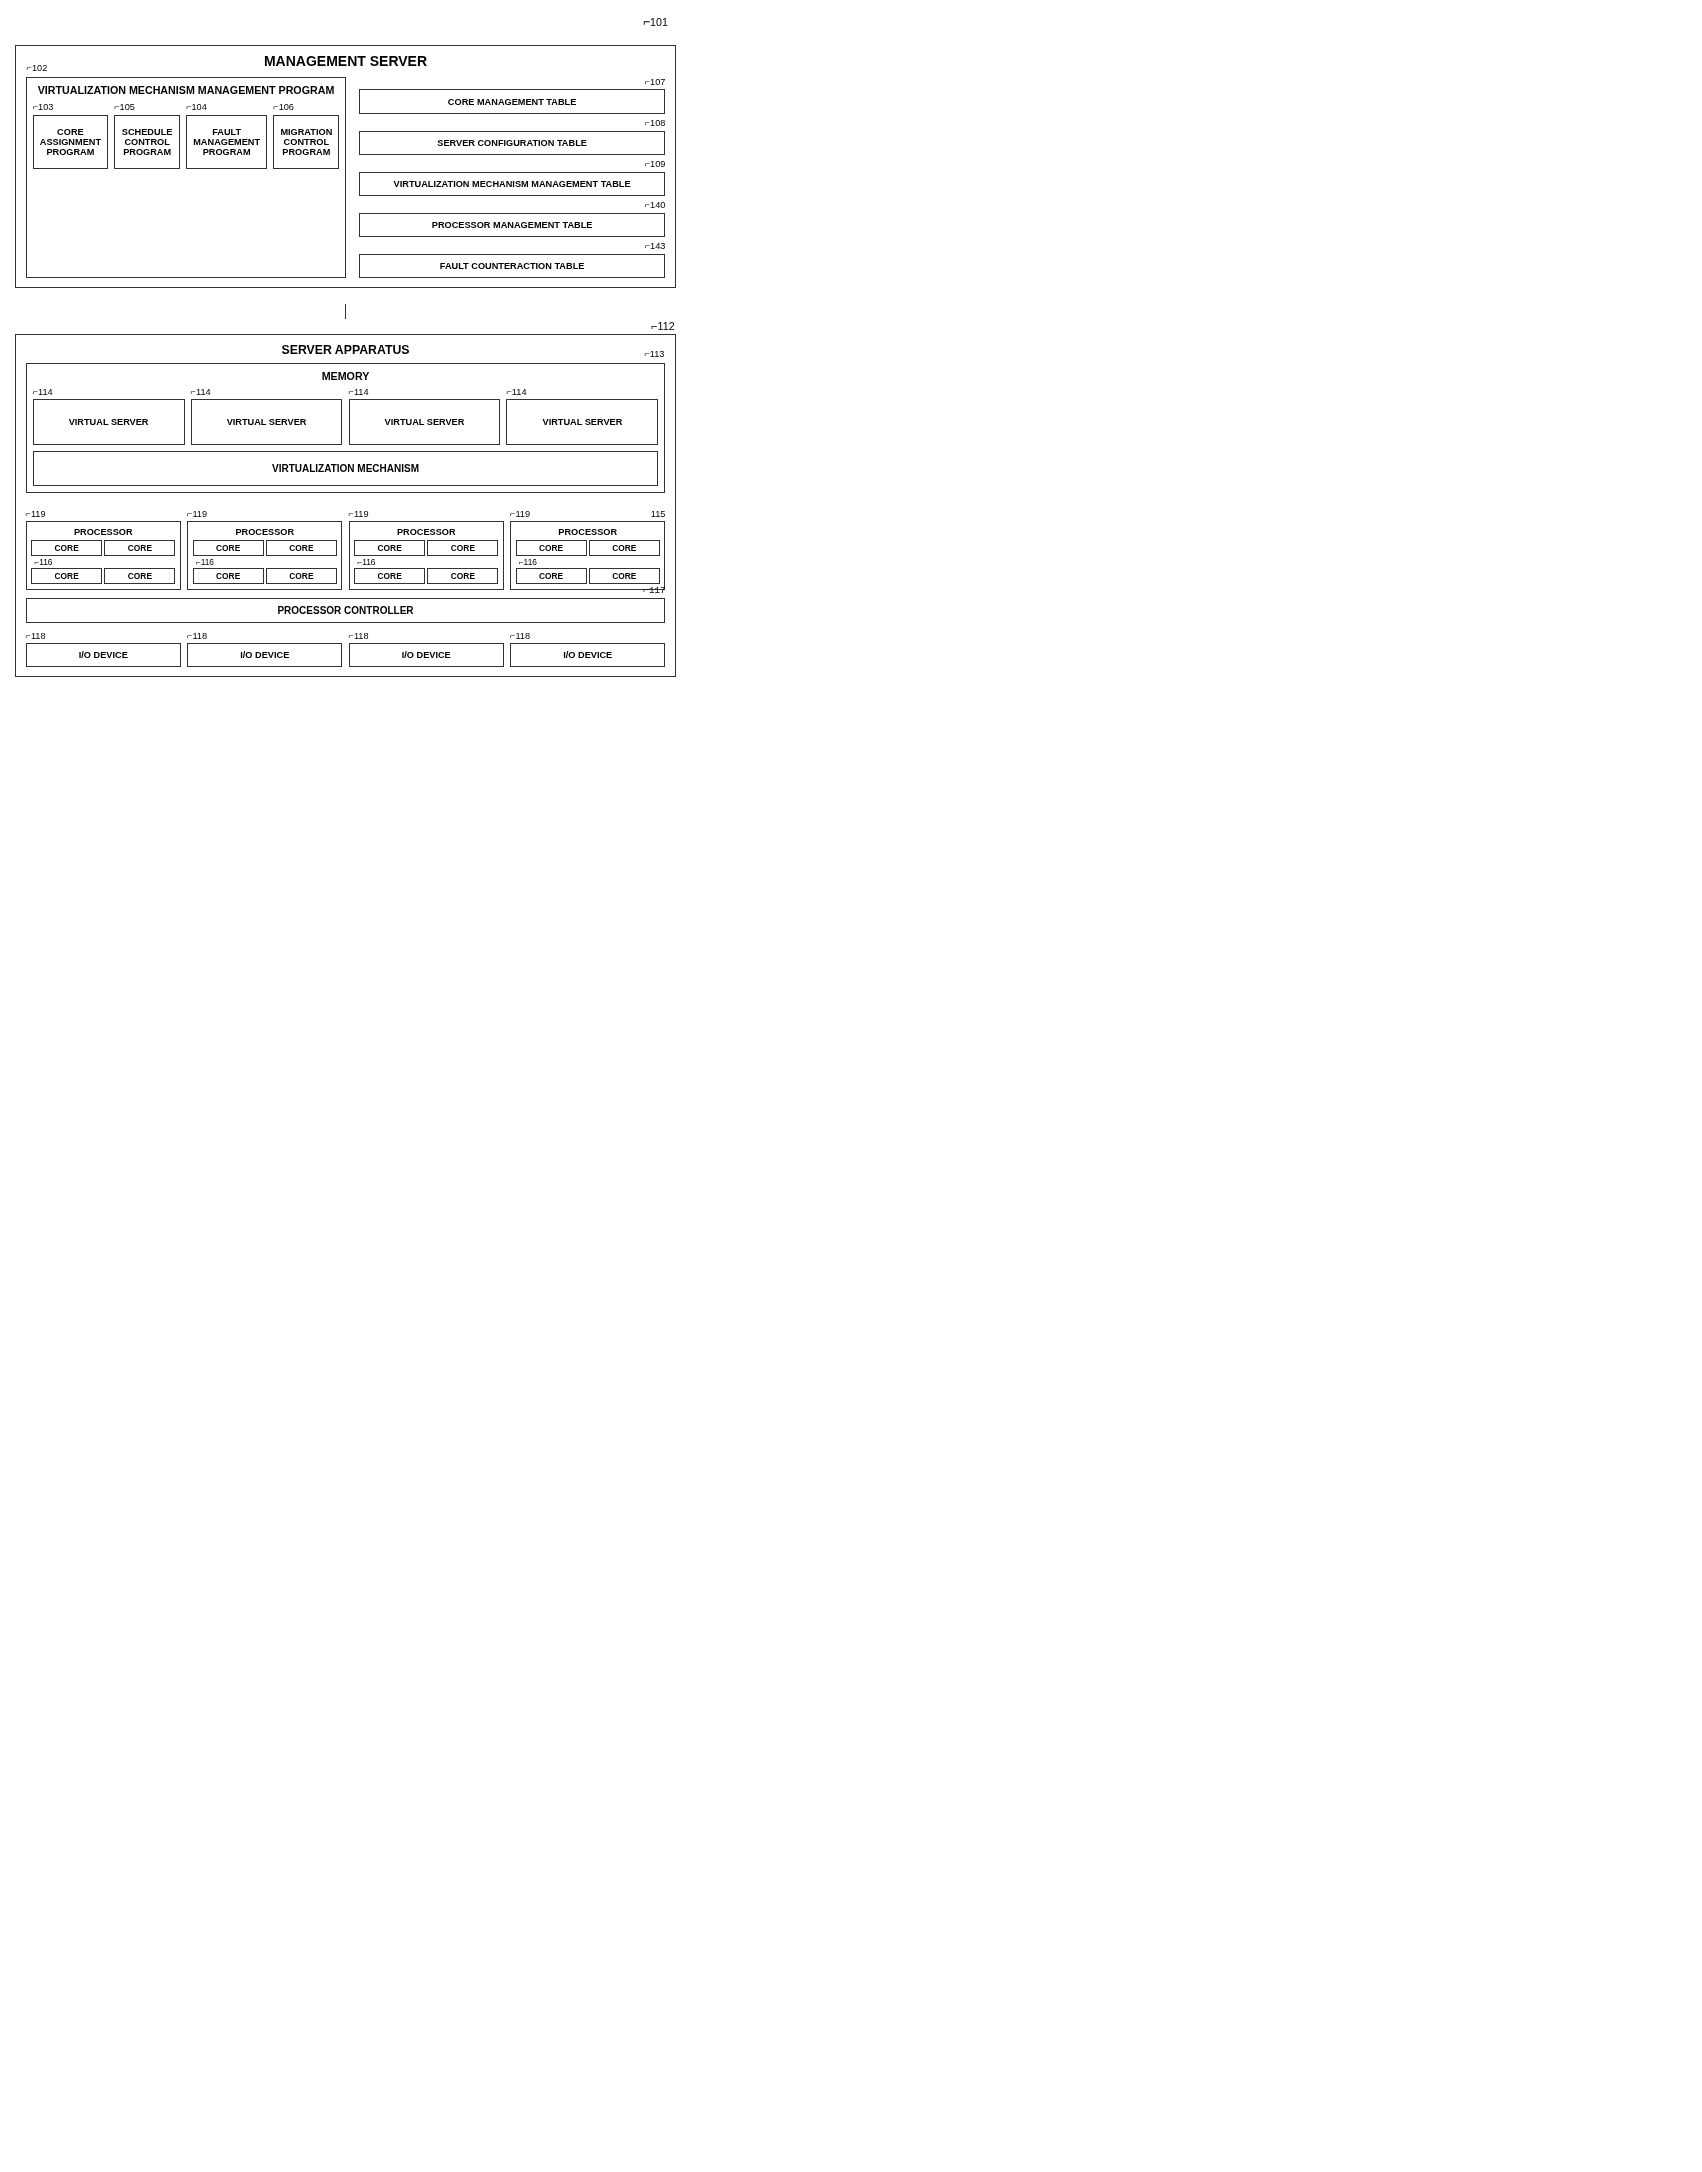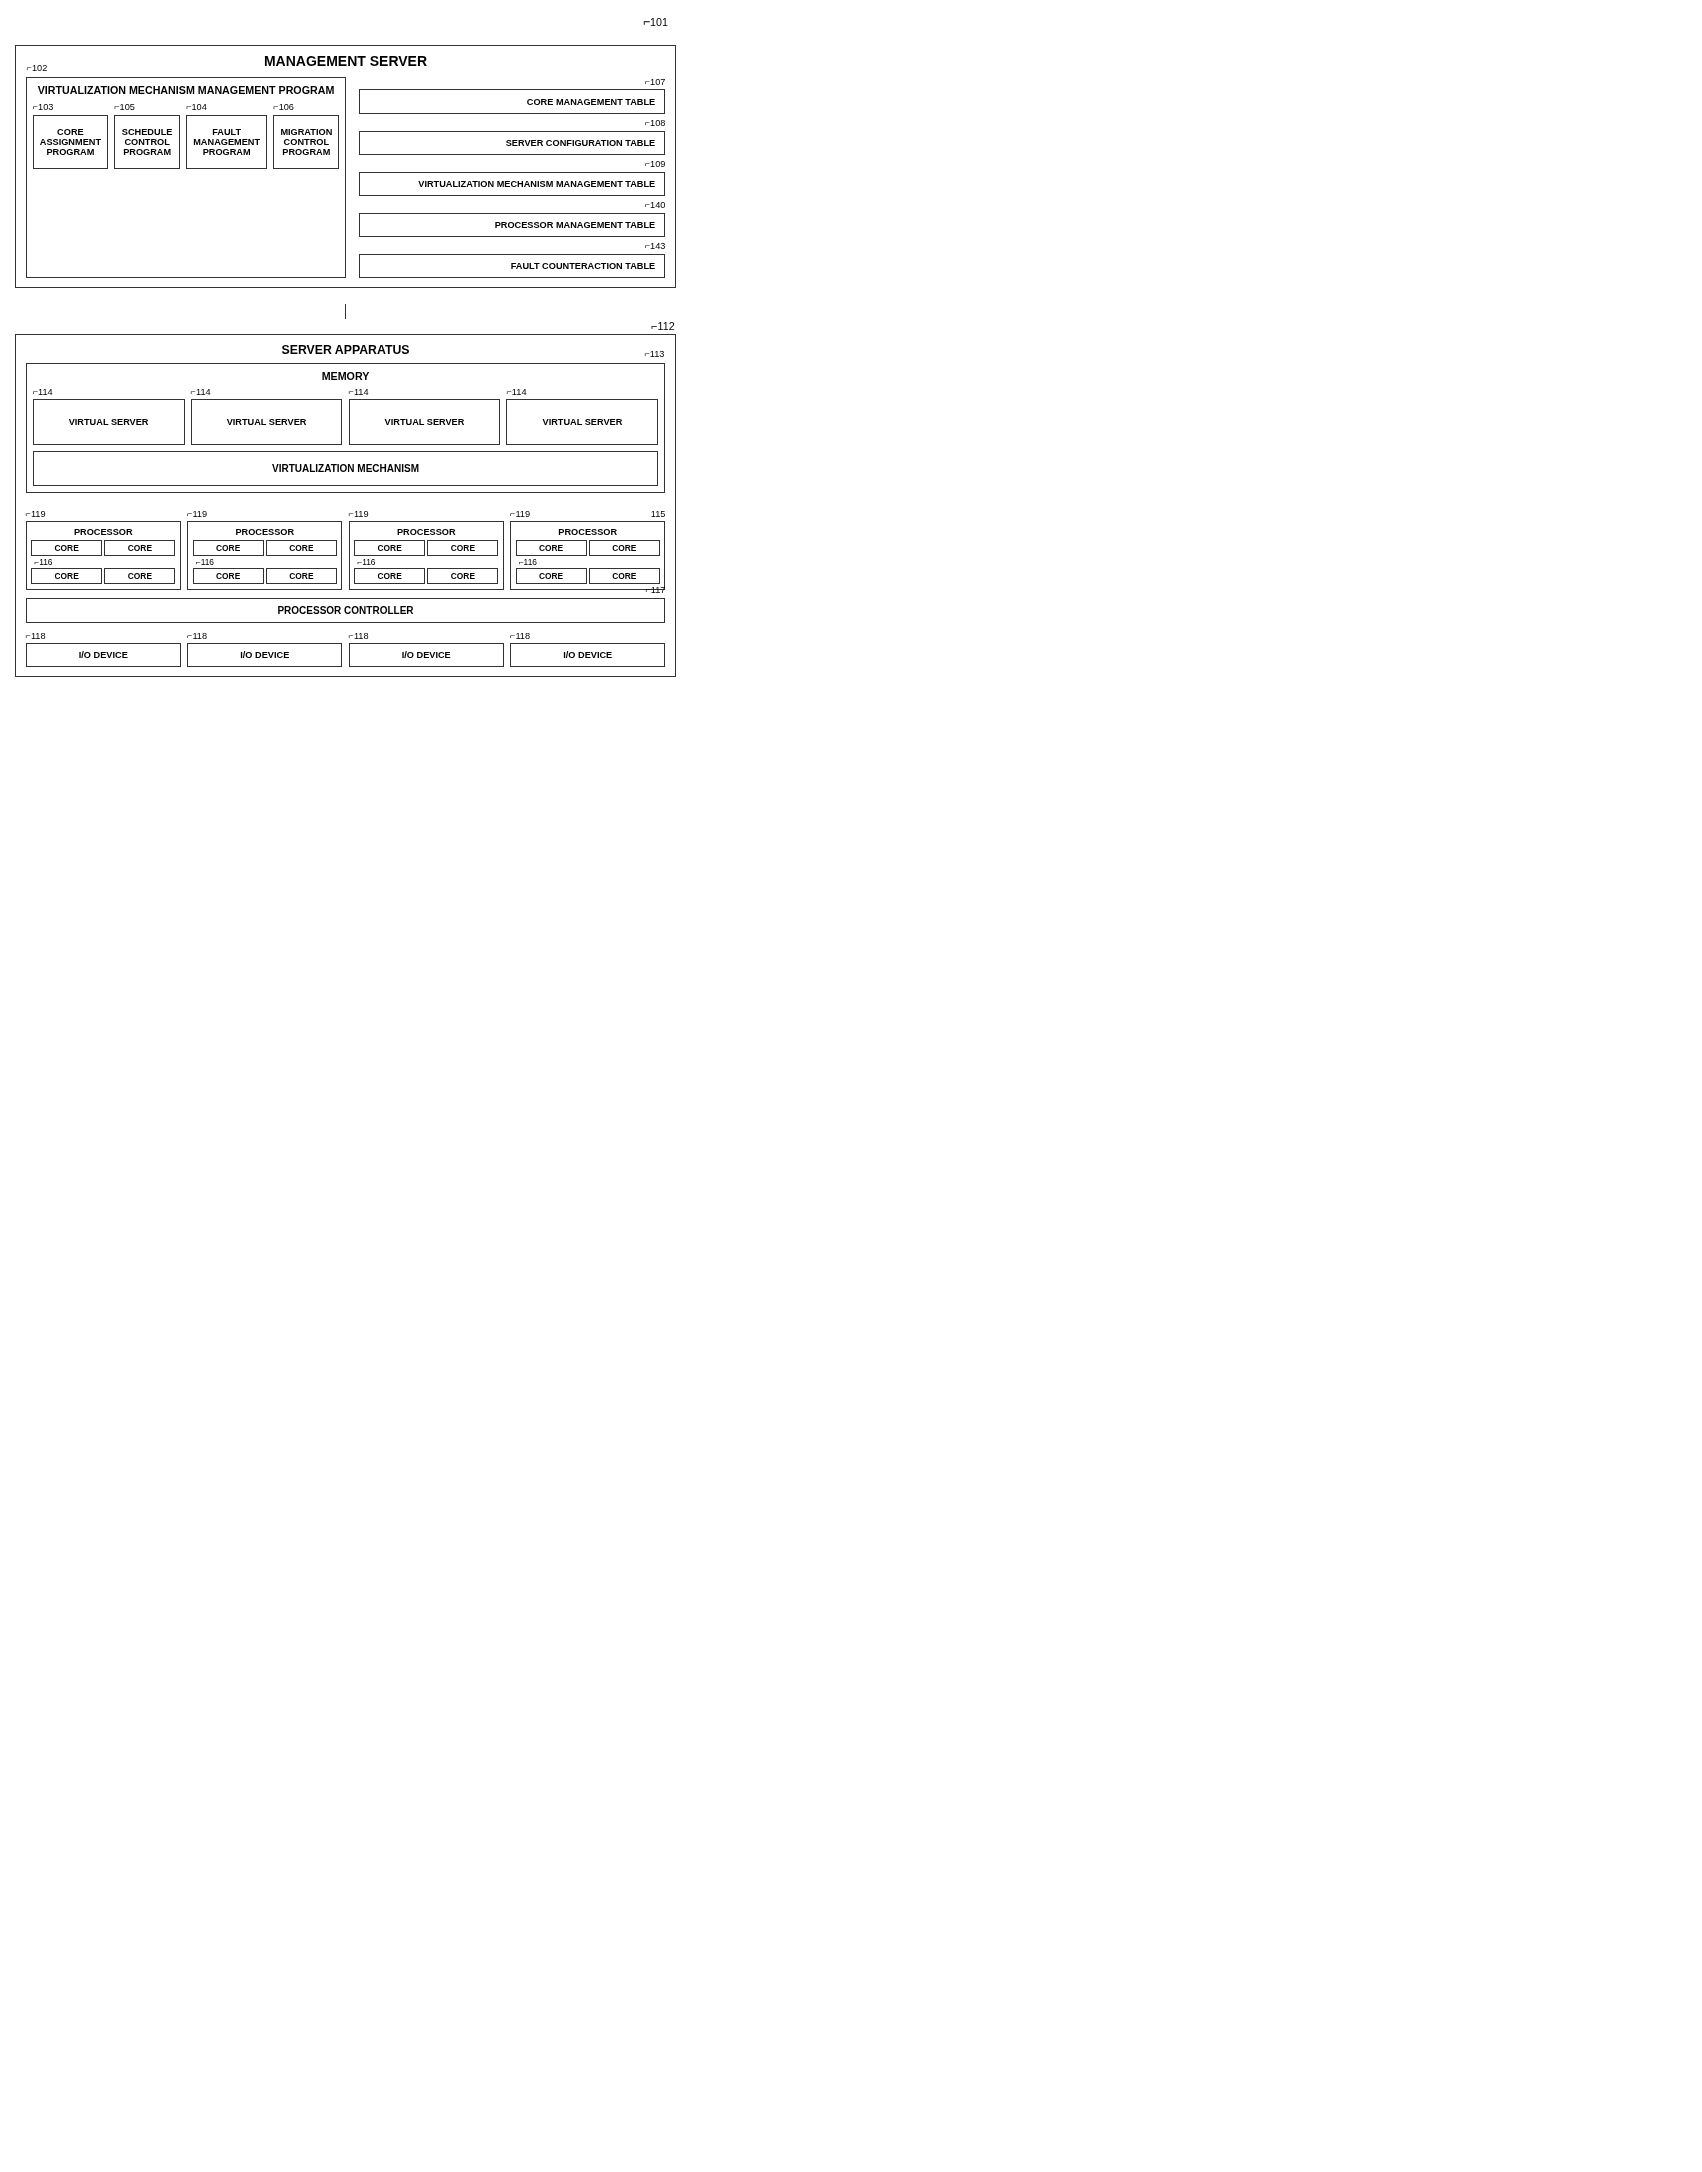--- a/index.html
+++ b/index.html
@@ -75,21 +75,21 @@
       flex: 1;
       display: flex;
       flex-direction: column;
       gap: 4.6px;
       justify-content: flex-start;
     }
 
     .table-box {
       border: 1.5px solid #333;
       padding: 6.1px 9.2px;
-      text-align: right;
+      text-align: center;
       font-weight: bold;
       font-size: 9.2px;
       position: relative;
     }
 
     
     .connector {
       display: flex;
       justify-content: center;
       height: 15.4px;
@@ -418,21 +418,21 @@
               <div class="core-box">CORE</div>
               <div class="core-box">CORE</div>
             </div>
           </div>
         </div>
 
       </div>
     </div>
 
     <div style="position:relative; margin-top:7.7px; margin-bottom:7.7px;">
-      <div style="position:absolute; top:-12.3px; right:0; font-size:9.2px;">⌐<span>117</span></div>
+      <div style="position:absolute; top:-12.3px; right:0; font-size:9.2px;font-family:Liberation Mono, monospace;">⌐<span>117</span></div>
       <div class="processor-controller">PROCESSOR CONTROLLER</div>
     </div>
 
     <div class="io-devices-row">
       <div style="position:relative; margin-top:12.3px;">
         <div style="position:absolute; top:-12.3px; left:0; font-size:9.2px;">⌐118</div>
         <div class="io-device-box">I/O DEVICE</div>
       </div>
       <div style="position:relative; margin-top:12.3px;">
         <div style="position:absolute; top:-12.3px; left:0; font-size:9.2px;">⌐118</div>

